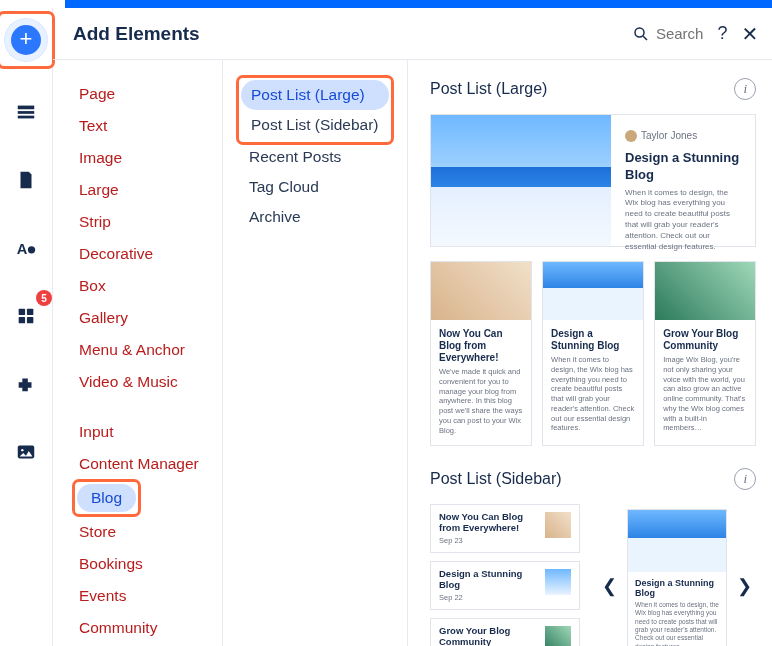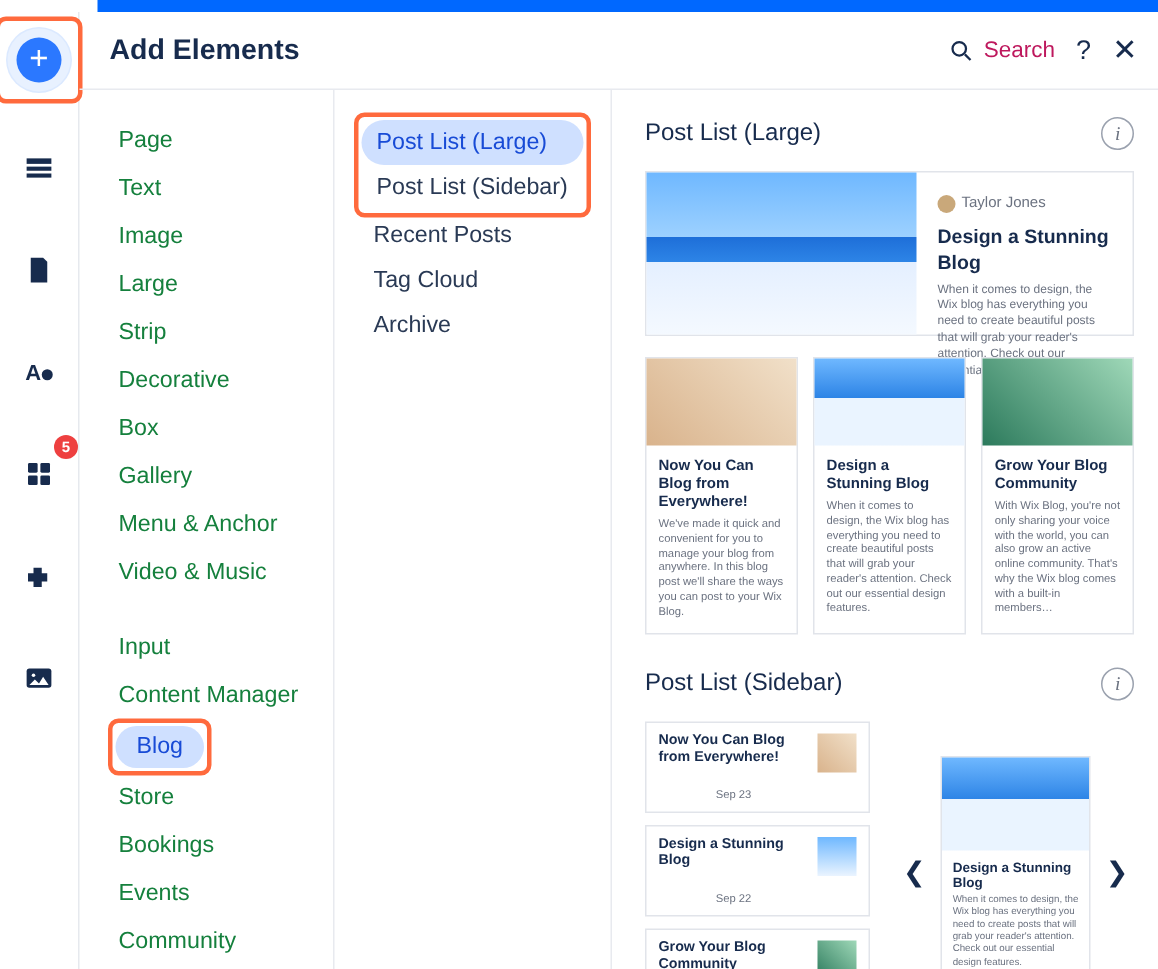--- a/index.html
+++ b/index.html
@@ -41,31 +41,31 @@
   }
 
   
   .panel { flex:1; display:flex; flex-direction:column; }
   .panel-head {
     height:52px; display:flex; align-items:center; padding:0 18px 0 20px;
     border-bottom:1px solid #e8eaef;
   }
   .panel-title { font-size:19px; font-weight:700; flex:1; }
   .head-act { display:flex; align-items:center; gap:14px; }
-  .search { display:flex; align-items:center; gap:6px; font-size:15px; color:#be185d; cursor:pointer;}
+  .search { display:flex; align-items:center; gap:6px; font-size:15px; color:#737373; cursor:pointer;}
   .head-ic { width:18px; height:18px; }
   .q-mark { font-size:18px; color:#172b4d; cursor:pointer;}
   .x-mark { font-size:20px; color:#172b4d; cursor:pointer; font-weight:300;}
 
   .panel-body { flex:1; display:flex; overflow:hidden; }
 
   
   .col-cats { width:170px; border-right:1px solid #e8eaef; padding:18px 0 0 22px; }
   .cat-item {
-    font-size:15.5px; color:#15803d; padding:7px 8px 7px 4px;
+    font-size:15.5px; color:#b91c1c; padding:7px 8px 7px 4px;
     border-radius:20px; display:inline-block; cursor:pointer;
   }
   .cat-item.sel { background:#cfe0ff; color:#184bd6; padding:5px 14px; }
   .cat-gap { height:18px; }
 
   
   .col-sub { width:185px; border-right:1px solid #e8eaef; padding:18px 12px 0 16px; }
   .sub-item {
     font-size:15.5px; color:#2a3a55; padding:6px 10px;
     border-radius:20px; cursor:pointer; display:block; white-space:nowrap;
@@ -78,21 +78,21 @@
   .sec-title { font-size:16px; color:#172b4d; font-weight:400; flex:1;}
   .info-circ {
     width:22px; height:22px; border:1px solid #9aa1ae; border-radius:50%;
     display:flex; align-items:center; justify-content:center; font-size:13px; color:#6b7280;
     font-family: Georgia, serif; font-style:italic;
   }
 
   .card {
     border:1px solid #e1e4ea; background:#fff;
   }
-  .card-h { display:flex; height:110px; margin-bottom:14px;}
+  .card-h { display:flex; height:133px; margin-bottom:14px;}
   .card-h .thumb { width:180px; background:linear-gradient(#79c0ff,#cde8ff); position:relative;}
   .thumb.sant { background:
     linear-gradient(180deg,#6fb8ff 0%,#9dd1ff 40%,#1e6fd9 40%,#2d84e6 55%,#e4efff 55%, #f4f9ff 100%);
   }
   .card-h .meta { flex:1; padding:14px 14px; font-size:10px; color:#6b7280; line-height:1.35;}
   .author { display:flex; align-items:center; gap:4px; margin-bottom:6px;}
   .avatar { width:12px; height:12px; border-radius:50%; background:#c9a87a;}
   .card-title-lg { font-size:13px; font-weight:700; color:#172b4d; margin-bottom:4px;}
   .body-txt { font-size:8px; color:#6b7280; line-height:1.35;}
 
@@ -104,21 +104,21 @@
   .mthumb.c { background:linear-gradient(45deg,#2c7a5c,#9fd8b8);}
   .mini .mbody { padding:8px 8px 10px;}
   .mini-title { font-size:10px; font-weight:700; color:#172b4d; margin-bottom:3px; line-height:1.2;}
   .mini-txt { font-size:7.5px; color:#6b7280; line-height:1.3;}
 
   .sidebar-row { display:flex; gap:18px; align-items:center;}
   .sb-list { width:150px; display:flex; flex-direction:column; gap:8px;}
   .sb-item { border:1px solid #e1e4ea; padding:7px 8px; display:flex; gap:6px;}
   .sb-item .txt { flex:1;}
   .sb-t { font-size:9.5px; font-weight:700; color:#172b4d; line-height:1.15;}
-  .sb-d { font-size:7.5px; color:#6b7280; margin-top:14px;text-align:center;}
+  .sb-d { font-size:7.5px; color:#6b7280; margin-top:2px;}
   .sb-th { width:26px; height:26px; }
   .sb-th.a{background:linear-gradient(45deg,#d9b38c,#f1e0c9);}
   .sb-th.b{background:linear-gradient(180deg,#6fb8ff,#eaf4ff);}
   .sb-th.c{background:linear-gradient(45deg,#2c7a5c,#9fd8b8);}
 
   .carousel { display:flex; align-items:center; gap:6px;}
   .chev { font-size:18px; color:#172b4d; cursor:pointer; padding:4px;}
   .car-card { width:100px; border:1px solid #e1e4ea;}
   .car-card .cthumb { height:62px;}
   .cthumb.b{background:linear-gradient(180deg,#6fb8ff 0%,#2d84e6 45%,#eaf4ff 45%);}
@@ -261,21 +261,21 @@
               <div class="mthumb b"></div>
   <div class="mbody">
     <div class="mini-title">Design a Stunning Blog</div>
     <div class="mini-txt">When it comes to design, the Wix blog has everything you need to create beautiful posts that will grab your reader's attention. Check out our essential design features.</div>
   </div>
             </div>
             <div class="mini card">
               <div class="mthumb c"></div>
   <div class="mbody">
     <div class="mini-title">Grow Your Blog Community</div>
-    <div class="mini-txt">With Wix Blog, you're not only sharing your voice with the world, you can also grow an active online community. That's why the Wix blog comes with a built-in members…</div>
+    <div class="mini-txt">Image Wix Blog, you're not only sharing your voice with the world, you can also grow an active online community. That's why the Wix blog comes with a built-in members…</div>
   </div>
             </div>
           </div>
 
         <div class="sec-head">
           <div class="sec-title">Post List (Sidebar)</div>
           <div class="info-circ">i</div>
         </div>
 
         <div class="sidebar-row">

